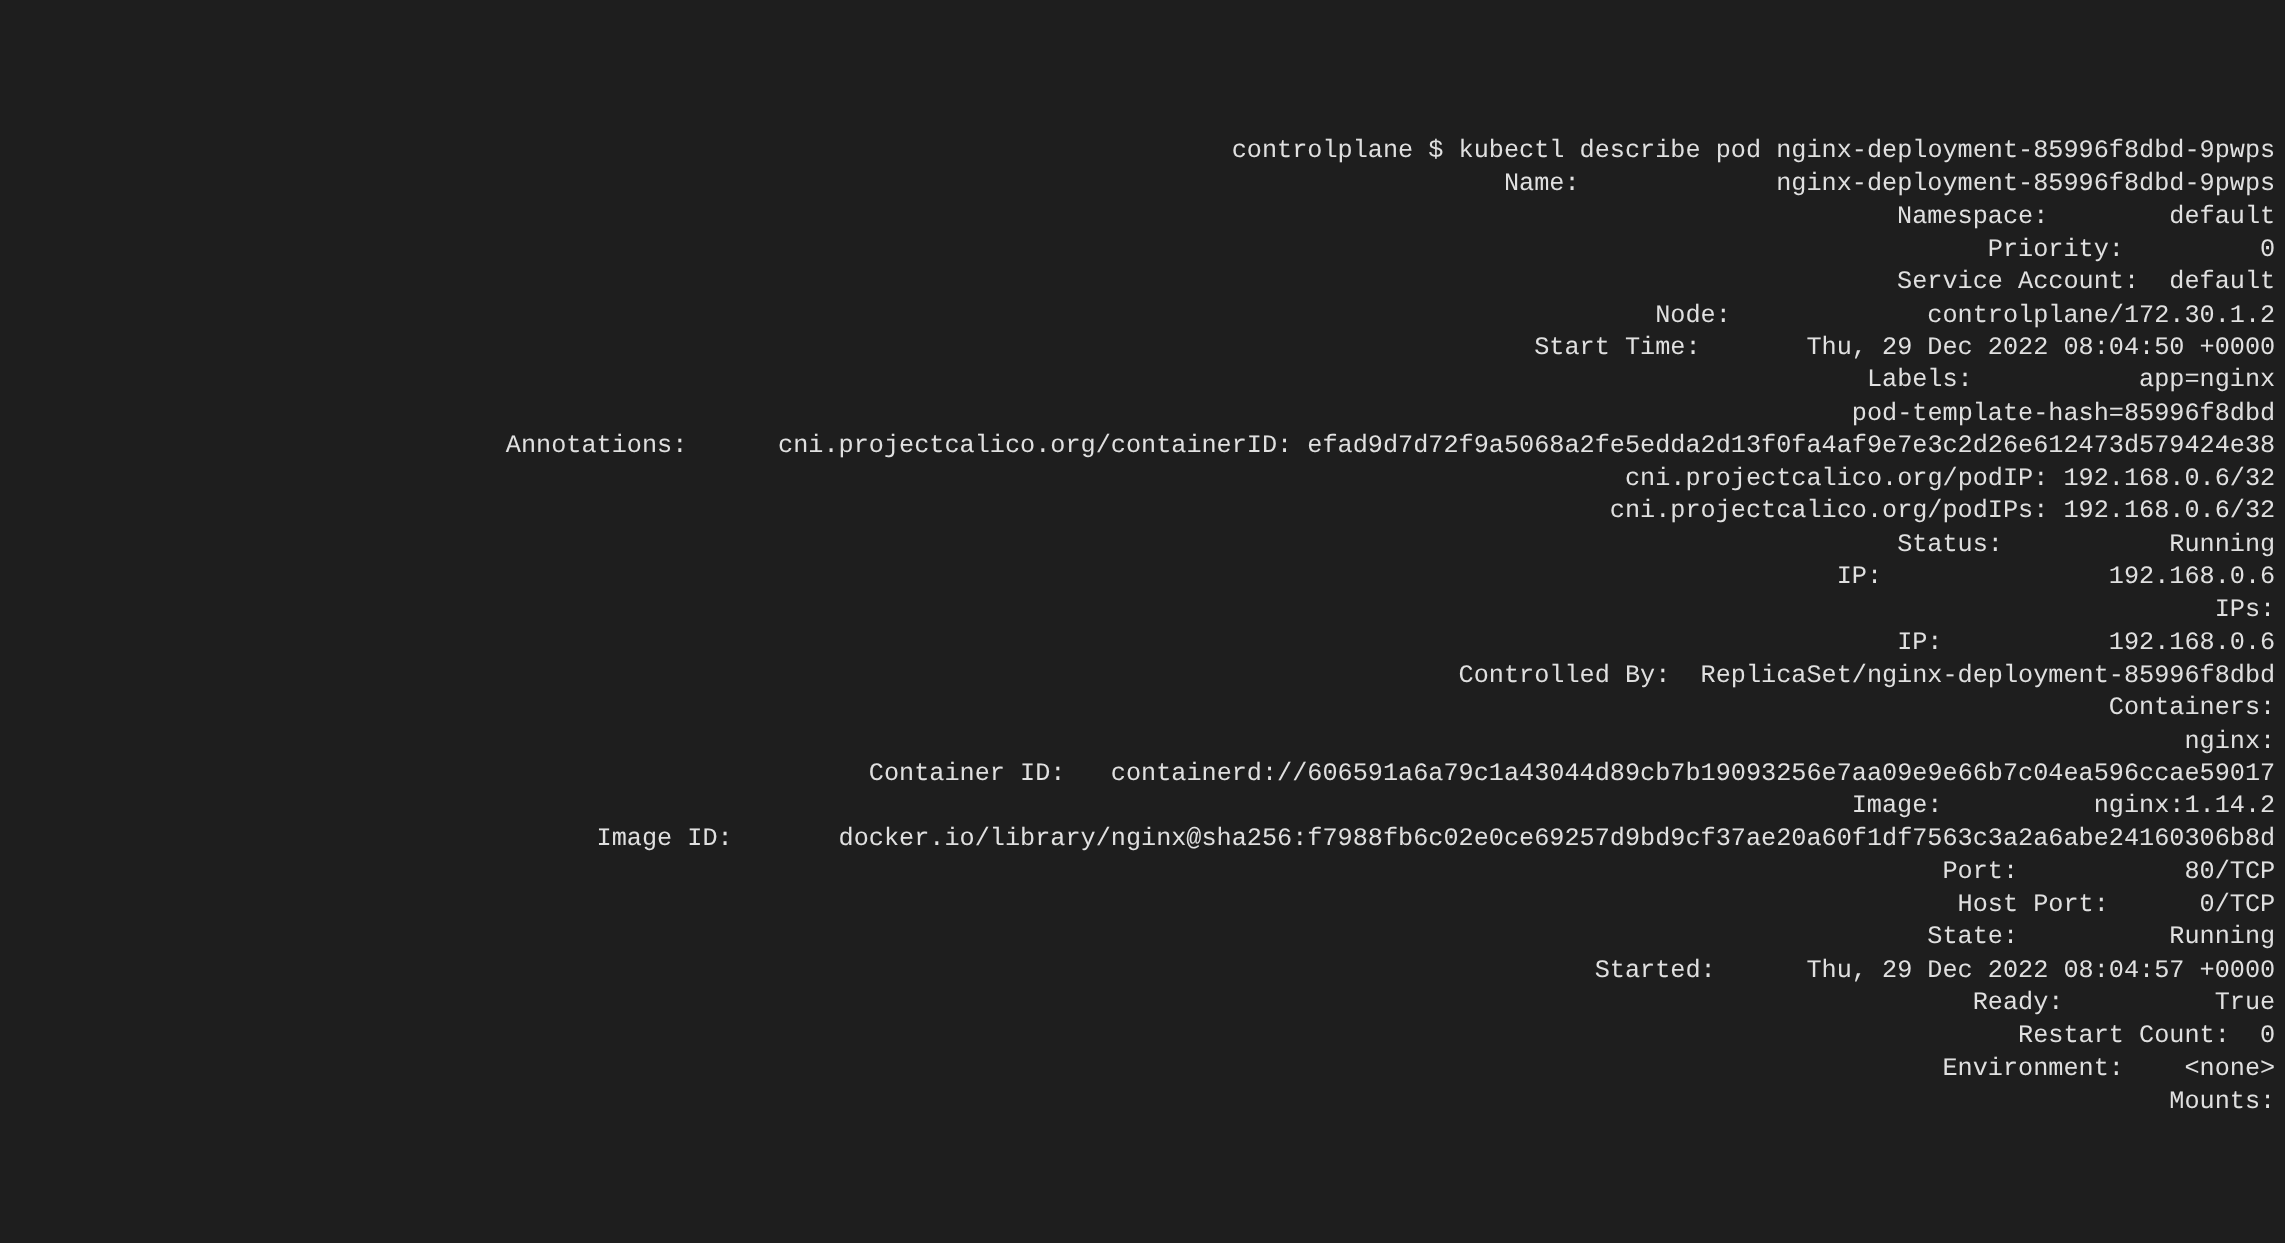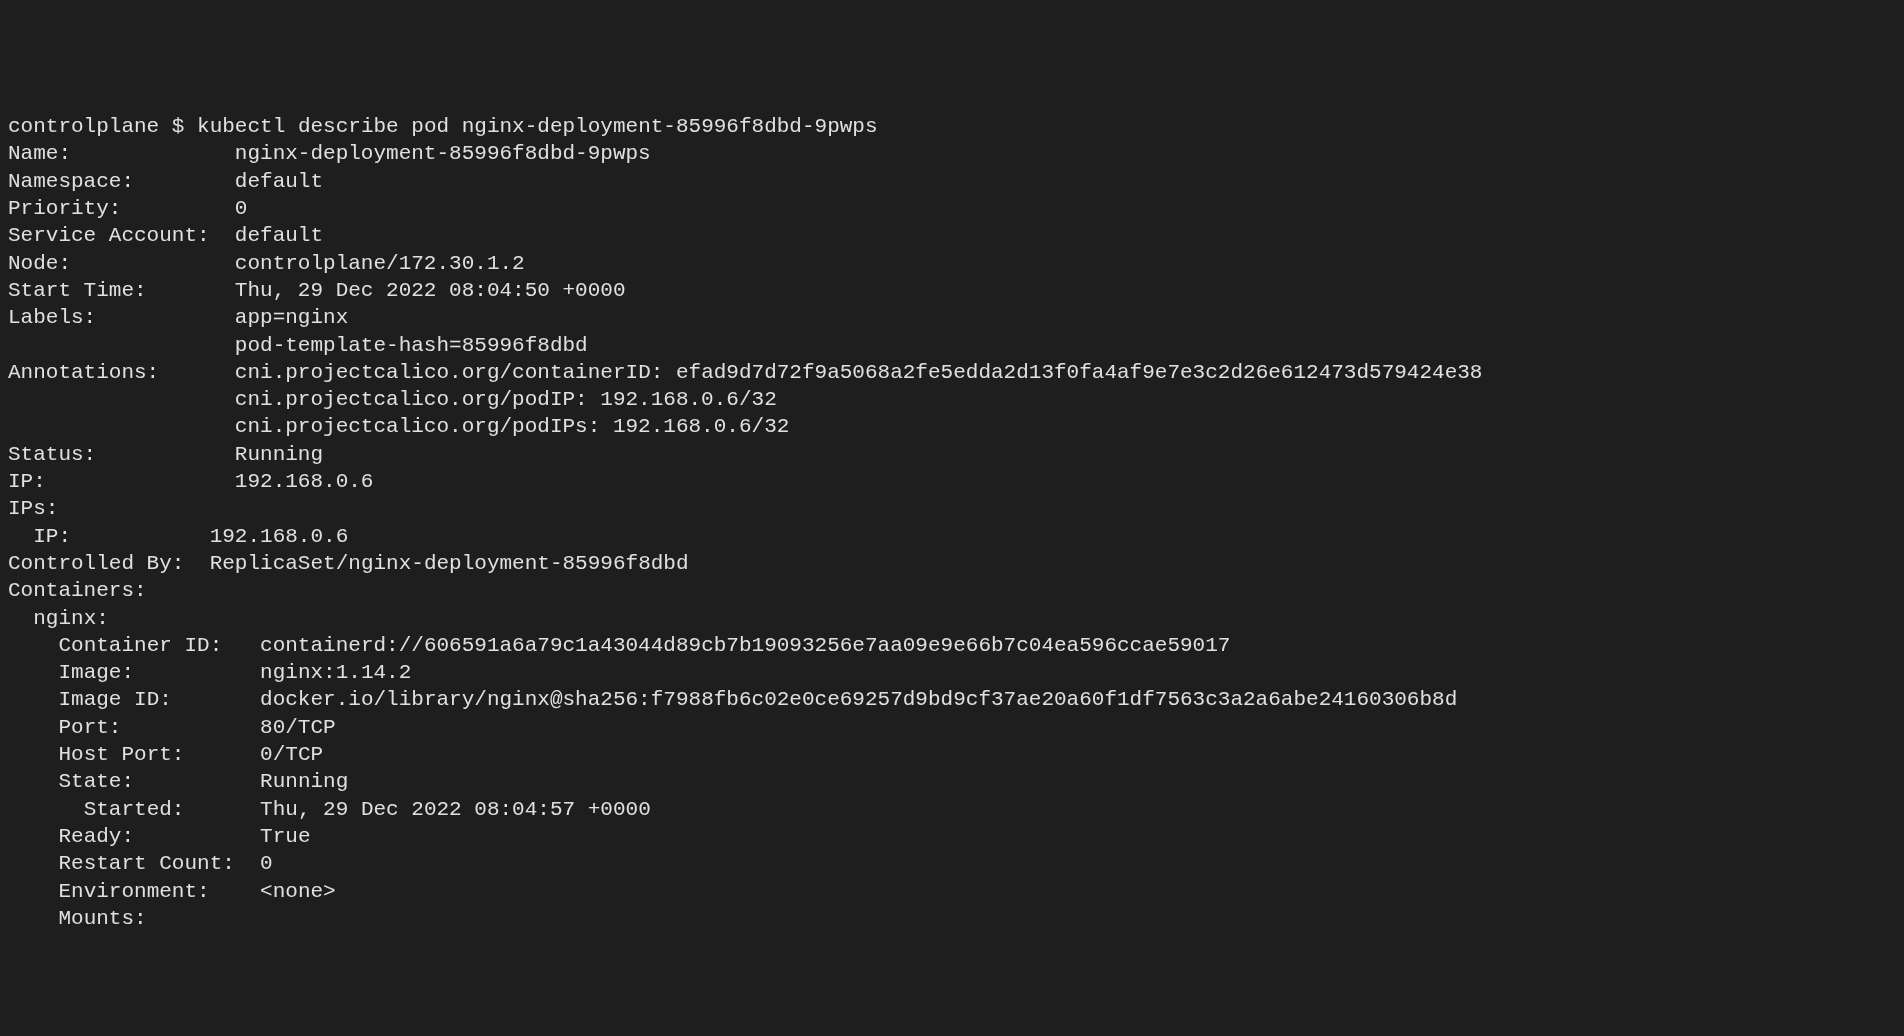--- a/index.html
+++ b/index.html
@@ -14,20 +14,21 @@
       font-size: 21px;
       line-height: 1.3;
       padding: 4px 8px;
       white-space: pre;
       overflow-x: auto;
       width: 1904px;
       height: 1036px;
     }
     .terminal-output {
       white-space: pre;
+      text-align: right;
     }
   </style>
 </head>
 <body>
 
 
 
 <div class="terminal-output"><span>controlplane</span> <span>$</span> <span>kubectl describe pod nginx-deployment-85996f8dbd-9pwps</span>
 <span>Name:</span>             <span>nginx-deployment-85996f8dbd-9pwps</span>
 <span>Namespace:</span>        <span>default</span>

